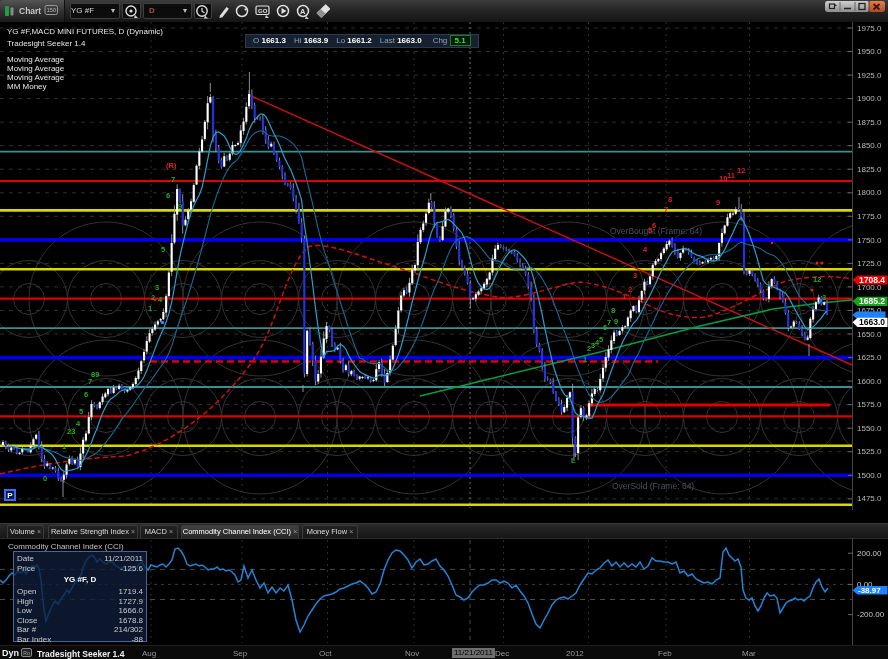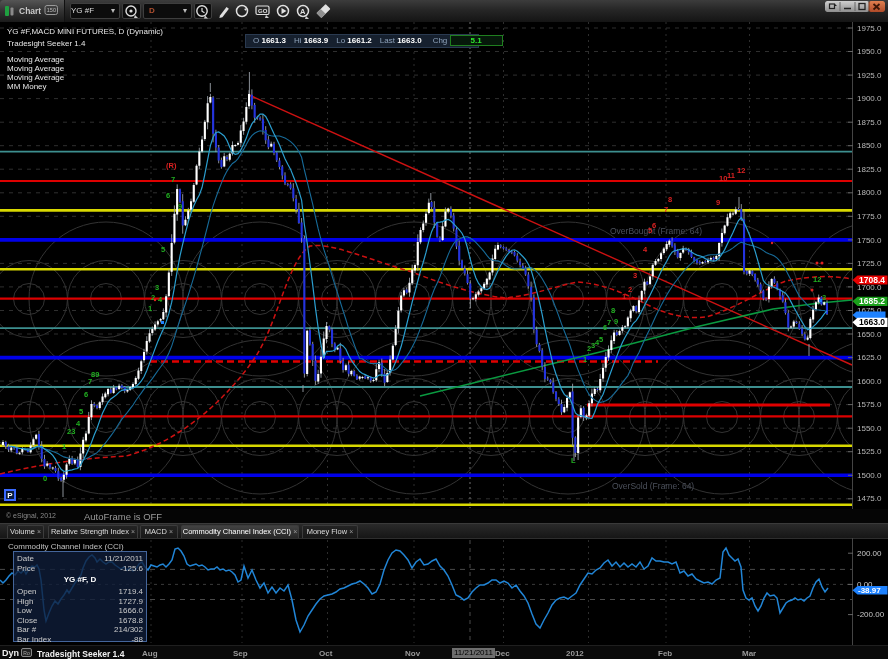--- a/index.html
+++ b/index.html
@@ -24,21 +24,21 @@
 .tab{position:absolute;top:1px;height:13px;background:linear-gradient(#232323,#181818);border:1px solid #3c3c3c;border-bottom:none;color:#ddd;font-size:7.5px;line-height:12px;text-align:center;border-radius:2px 2px 0 0;white-space:nowrap;overflow:hidden}
 .tab .x{color:#999;font-size:7px;vertical-align:top}
 .tab.active{background:linear-gradient(#424242,#262626);color:#fff}
 
 #ccihdr{position:absolute;left:8px;top:542px;color:#c0c0c0;font-size:8px}
 #tip{position:absolute;left:13px;top:551px;width:134px;height:91px;background:rgba(16,30,58,0.78);border:1px solid #44659a;font-size:8px;color:#ccc}
 .tr{position:absolute;left:3px;right:3px;height:9px;line-height:9px}
 .tr .v{position:absolute;right:0}
 
 #bbar{position:absolute;left:0;top:645px;width:888px;height:20px;background:#0a0a0a;border-top:1px solid #1f1f1f;color:#aaa;font-size:8px}
-.mon{position:absolute;top:3px;color:#999;font-weight:bold;font-size:8px}
+.mon{position:absolute;top:3px;color:#999;font-weight:normal;font-size:8px}
 #d1121{position:absolute;left:452px;top:2px;background:#6e6e6e;color:#000;font-size:8px;padding:0 2px;height:10px;line-height:10px}
 </style></head>
 <body>
 <div id="app">
 <svg width="888" height="488" style="position:absolute;left:0;top:22px" viewBox="0 22 888 488">
 <rect x="0" y="22" width="888" height="488" fill="#000"></rect>
 <g stroke="#2f2f2f" stroke-width="1" stroke-dasharray="4,5">
         <line x1="0" y1="28.0" x2="852" y2="28.0"></line>
         <line x1="0" y1="51.5" x2="852" y2="51.5"></line>
         <line x1="0" y1="75.1" x2="852" y2="75.1"></line>
@@ -359,26 +359,22 @@
   <rect x="34" y="2.5" width="6" height="6" fill="none" stroke="#222" stroke-width="1.3"></rect>
   <path d="M48.5 3 l6 5.5 m0 -5.5 l-6 5.5" stroke="#3a1505" stroke-width="1.7"></path>
  </svg>
 </div>
 <div class="ltx" style="top:27px">YG #F,MACD MINI FUTURES, D (Dynamic)</div>
 <div class="ltx" style="top:39px">Tradesight Seeker 1.4</div>
 <div class="ltx" style="top:55px">Moving Average</div>
 <div class="ltx" style="top:64px">Moving Average</div>
 <div class="ltx" style="top:73px">Moving Average</div>
 <div class="ltx" style="top:82px">MM Money</div>
-<div id="quote"><span style="margin-left:7px">O</span> <b>1661.3</b><span style="margin-left:8px">Hi</span> <b>1663.9</b><span style="margin-left:8px">Lo</span> <b>1661.2</b><span style="margin-left:8px">Last</span> <b>1663.0</b><span style="margin-left:11px">Chg</span> <span class="chg" style="border:1px solid #1f7f1f;padding:0 20px;background:#06180a">5.1</span></div>
+<div id="quote"><span style="margin-left:7px">O</span> <b>1661.3</b><span style="margin-left:8px">Hi</span> <b>1663.9</b><span style="margin-left:8px">Lo</span> <b>1661.2</b><span style="margin-left:8px">Last</span> <b>1663.0</b><span style="margin-left:11px">Chg</span> <span class="chg" style="border:1px solid #1f7f1f;padding:0 4px;background:#06180a">5.1</span></div>
 <div id="pic">P</div>
-<div id="esig">
- <span class="abs" style="left:6px;top:3px;font-size:7px">© eSignal, 2012</span>
- <span class="abs" style="left:84px;top:2px;font-size:9.5px;color:#9a9a9a">AutoFrame is OFF</span>
-</div>
 <div id="tabs">
  <div class="tab" style="left:7px;width:37px">Volume <span class="x">×</span></div>
  <div class="tab" style="left:48px;width:90px">Relative Strength Index <span class="x">×</span></div>
  <div class="tab" style="left:140px;width:38px">MACD <span class="x">×</span></div>
  <div class="tab active" style="left:181px;width:118px">Commodity Channel Index (CCI) <span class="x">×</span></div>
  <div class="tab" style="left:302px;width:56px">Money Flow <span class="x">×</span></div>
 </div>
 <div id="ccihdr">Commodity Channel Index (CCI)</div>
 <div id="tip">
  <div class="tr" style="top:2px">Date<span class="v">11/21/2011</span></div>

